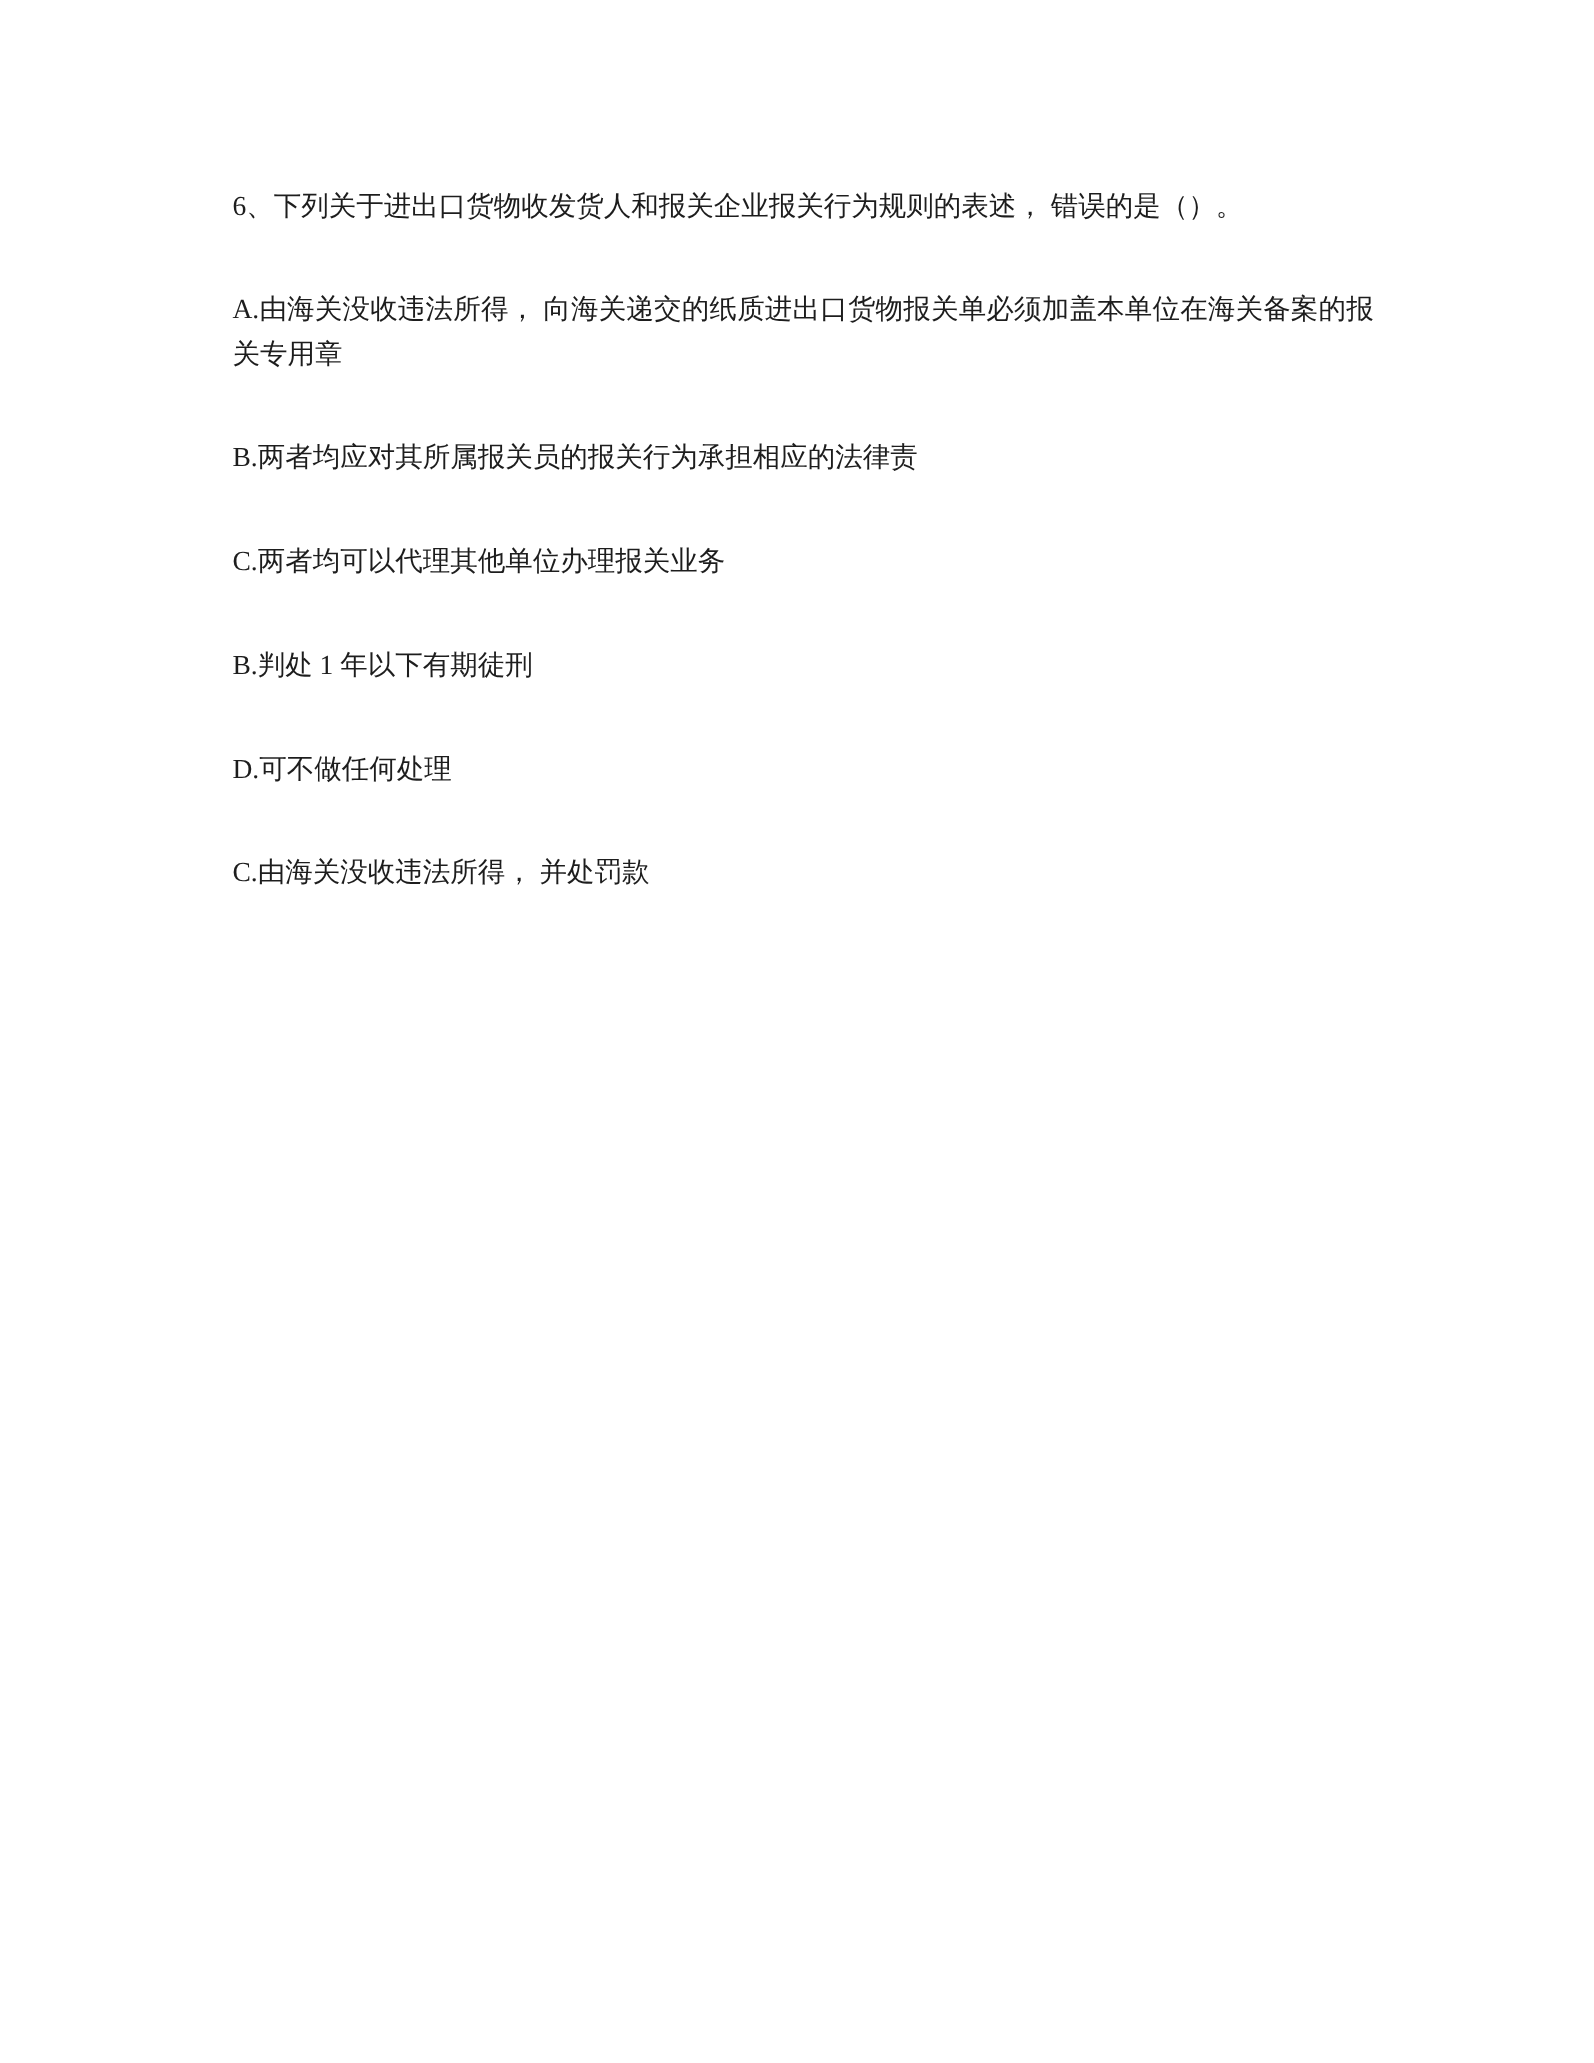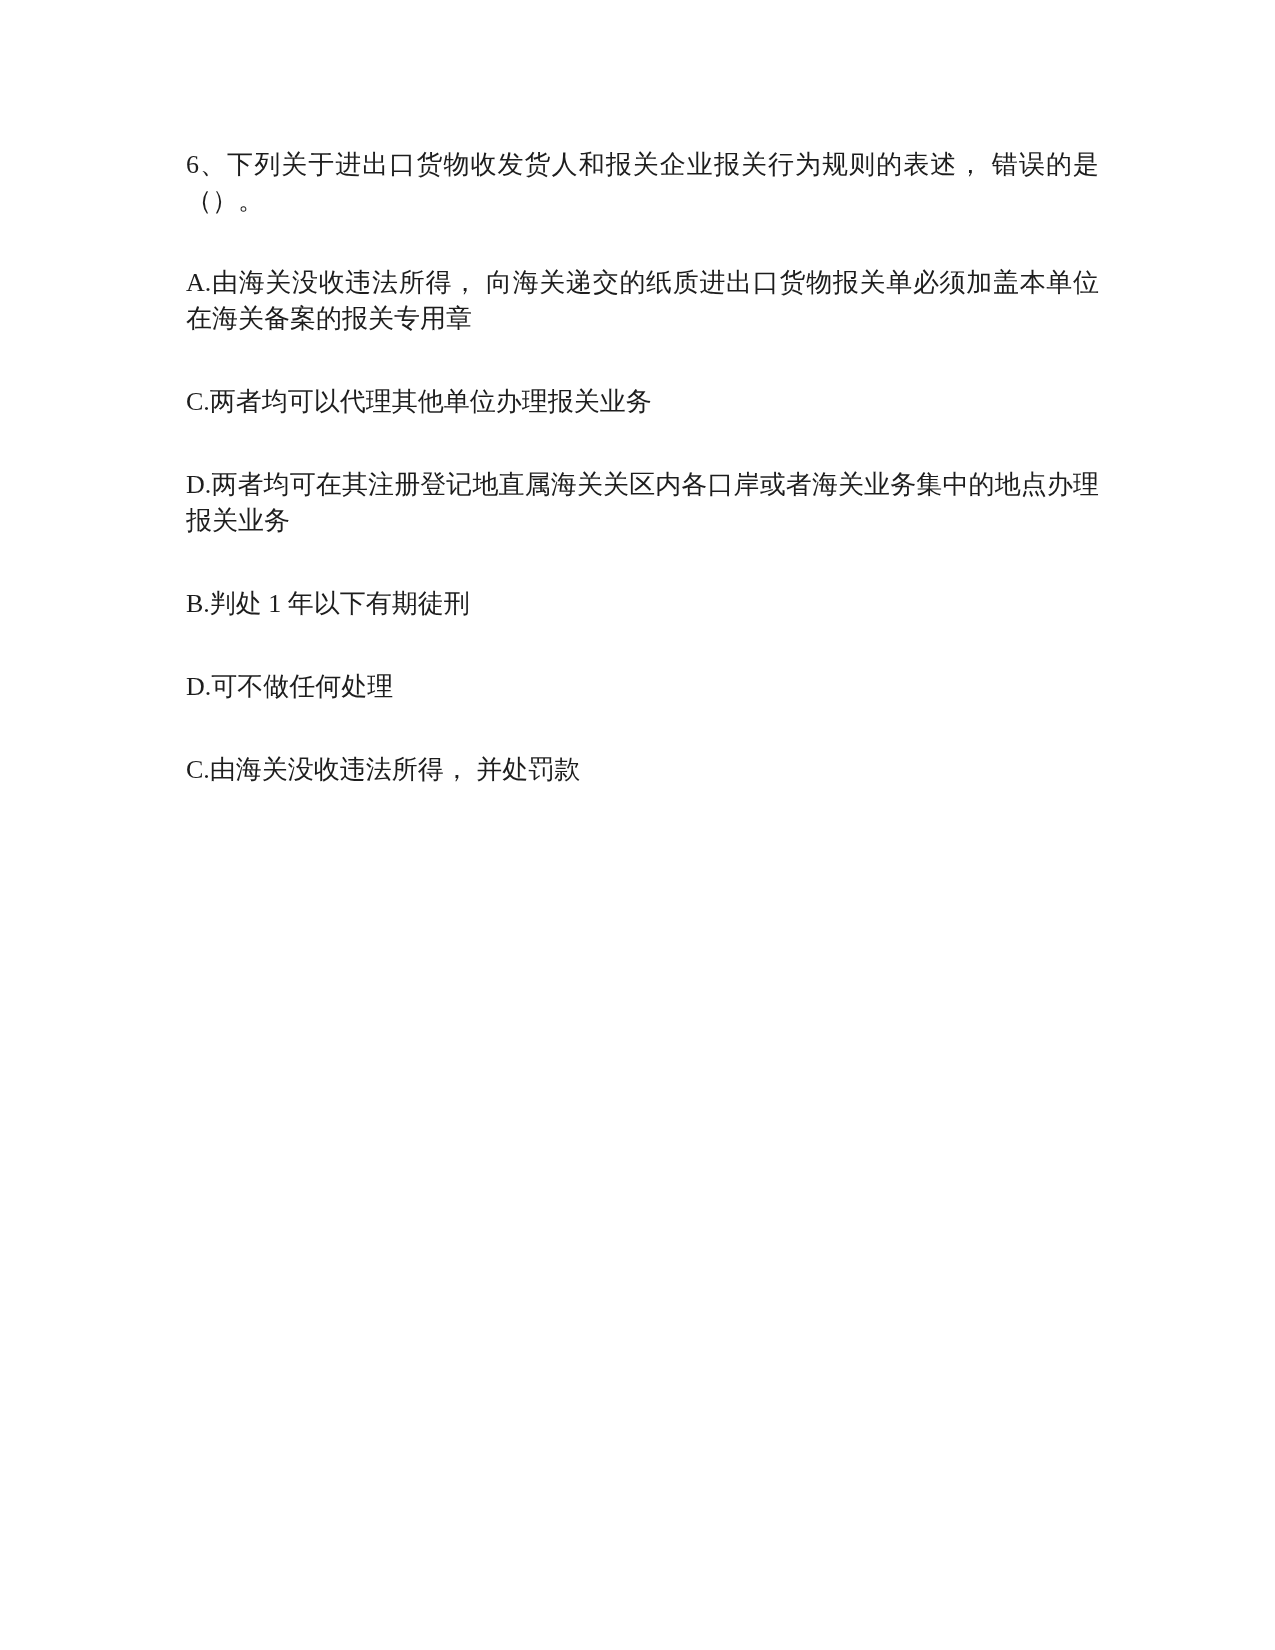--- a/index.html
+++ b/index.html
@@ -9,21 +9,21 @@
   }
   .page {
     position: relative;
     width: 1275px;
     height: 1650px;
     box-sizing: border-box;
     padding: 147px 176px 0 186px;
     background: #ffffff;
     color: #1d1d1d;
     font-family: "Liberation Serif", "DejaVu Serif", serif;
-    font-size: 26px;
+    font-size: 22px;
     line-height: 36px;
     overflow: hidden;
   }
   .q-text {
     margin: 0 0 46px 0;
     text-align: justify;
   }
   .option {
     margin: 0 0 47px 0;
     text-align: justify;
@@ -41,22 +41,22 @@
   }
 </style>
 </head>
 <body>
 
 <div class="page">
 
   <section class="question-block">
     <p class="q-text">6、下列关于进出口货物收发货人和报关企业报关行为规则的表述， 错误的是（）。</p>
     <p class="option">A.由海关没收违法所得， 向海关递交的纸质进出口货物报关单必须加盖本单位在海关备案的报关专用章</p>
+    <p class="option">B.两者均应对其所属报关员的报关行为承担相应的法律责</p>
     <p class="option">C.两者均可以代理其他单位办理报关业务</p>
-    <p class="option">D.两者均可在其注册登记地直属海关关区内各口岸或者海关业务集中的地点办理报关业务</p>
   </section>
 
   <section class="question-block">
     <p class="option">B.判处 1 年以下有期徒刑</p>
     <p class="option">D.可不做任何处理</p>
     <p class="option">C.由海关没收违法所得， 并处罚款</p>
   </section>
 
 </div>
 

